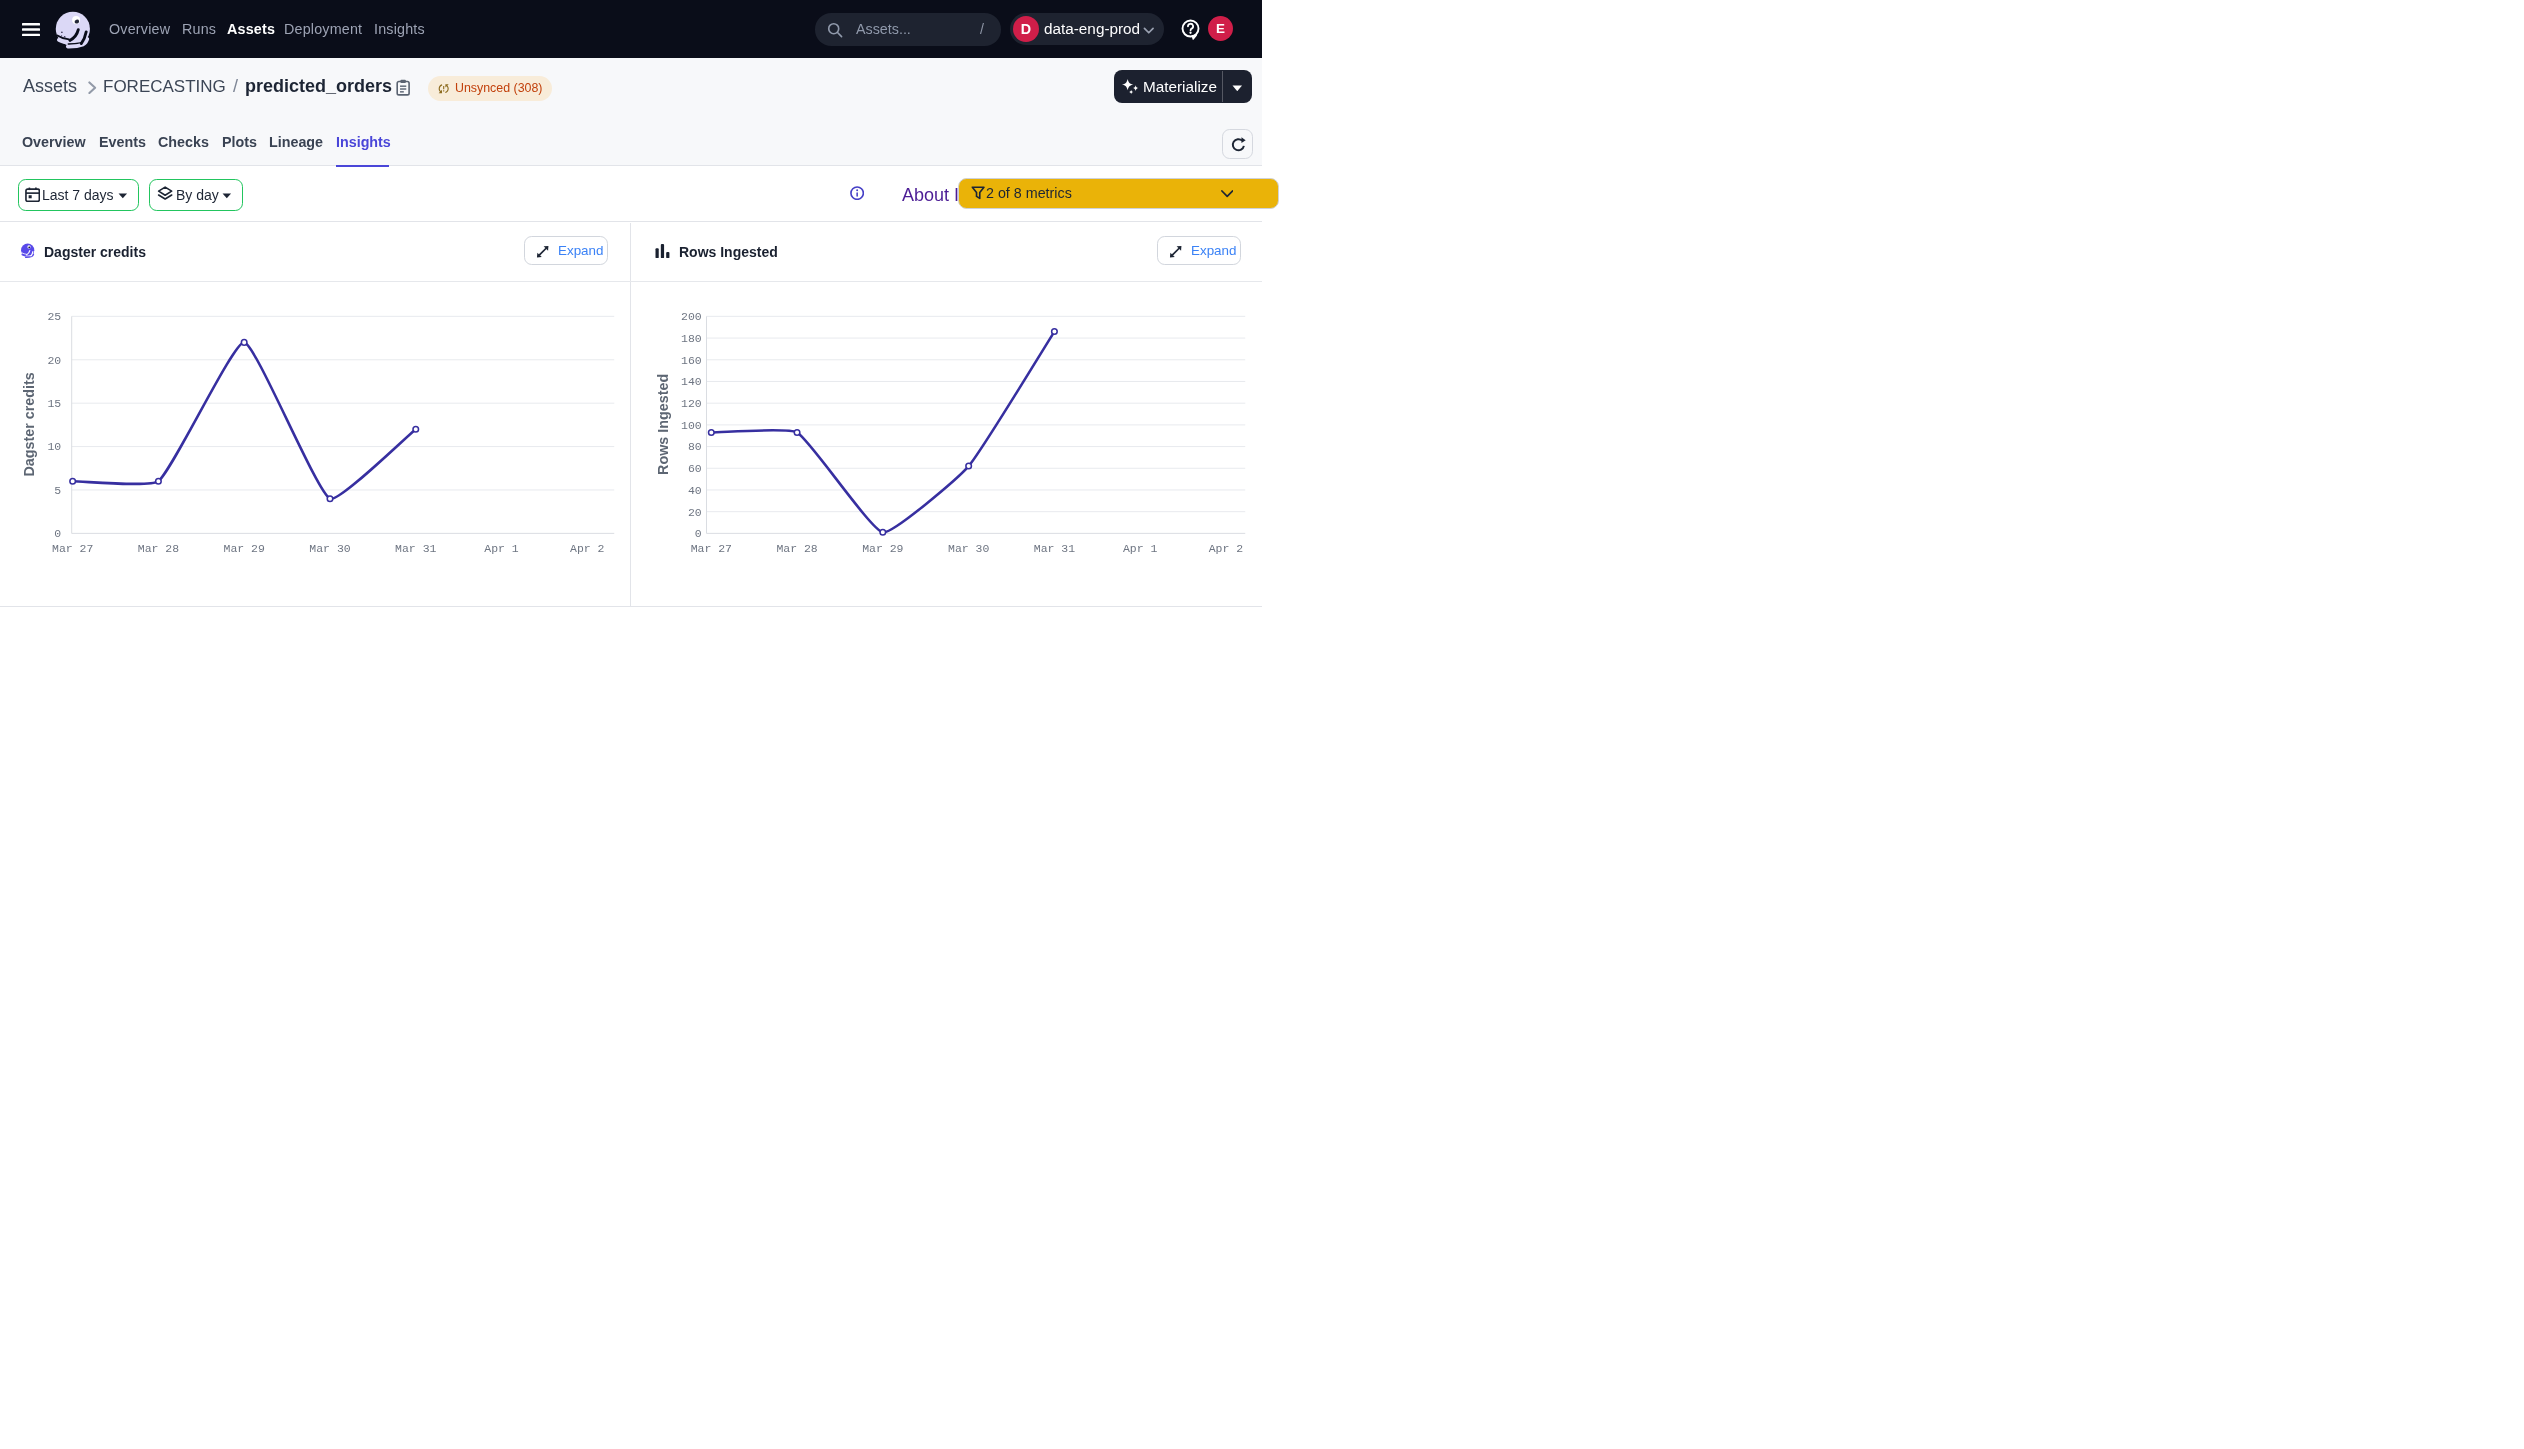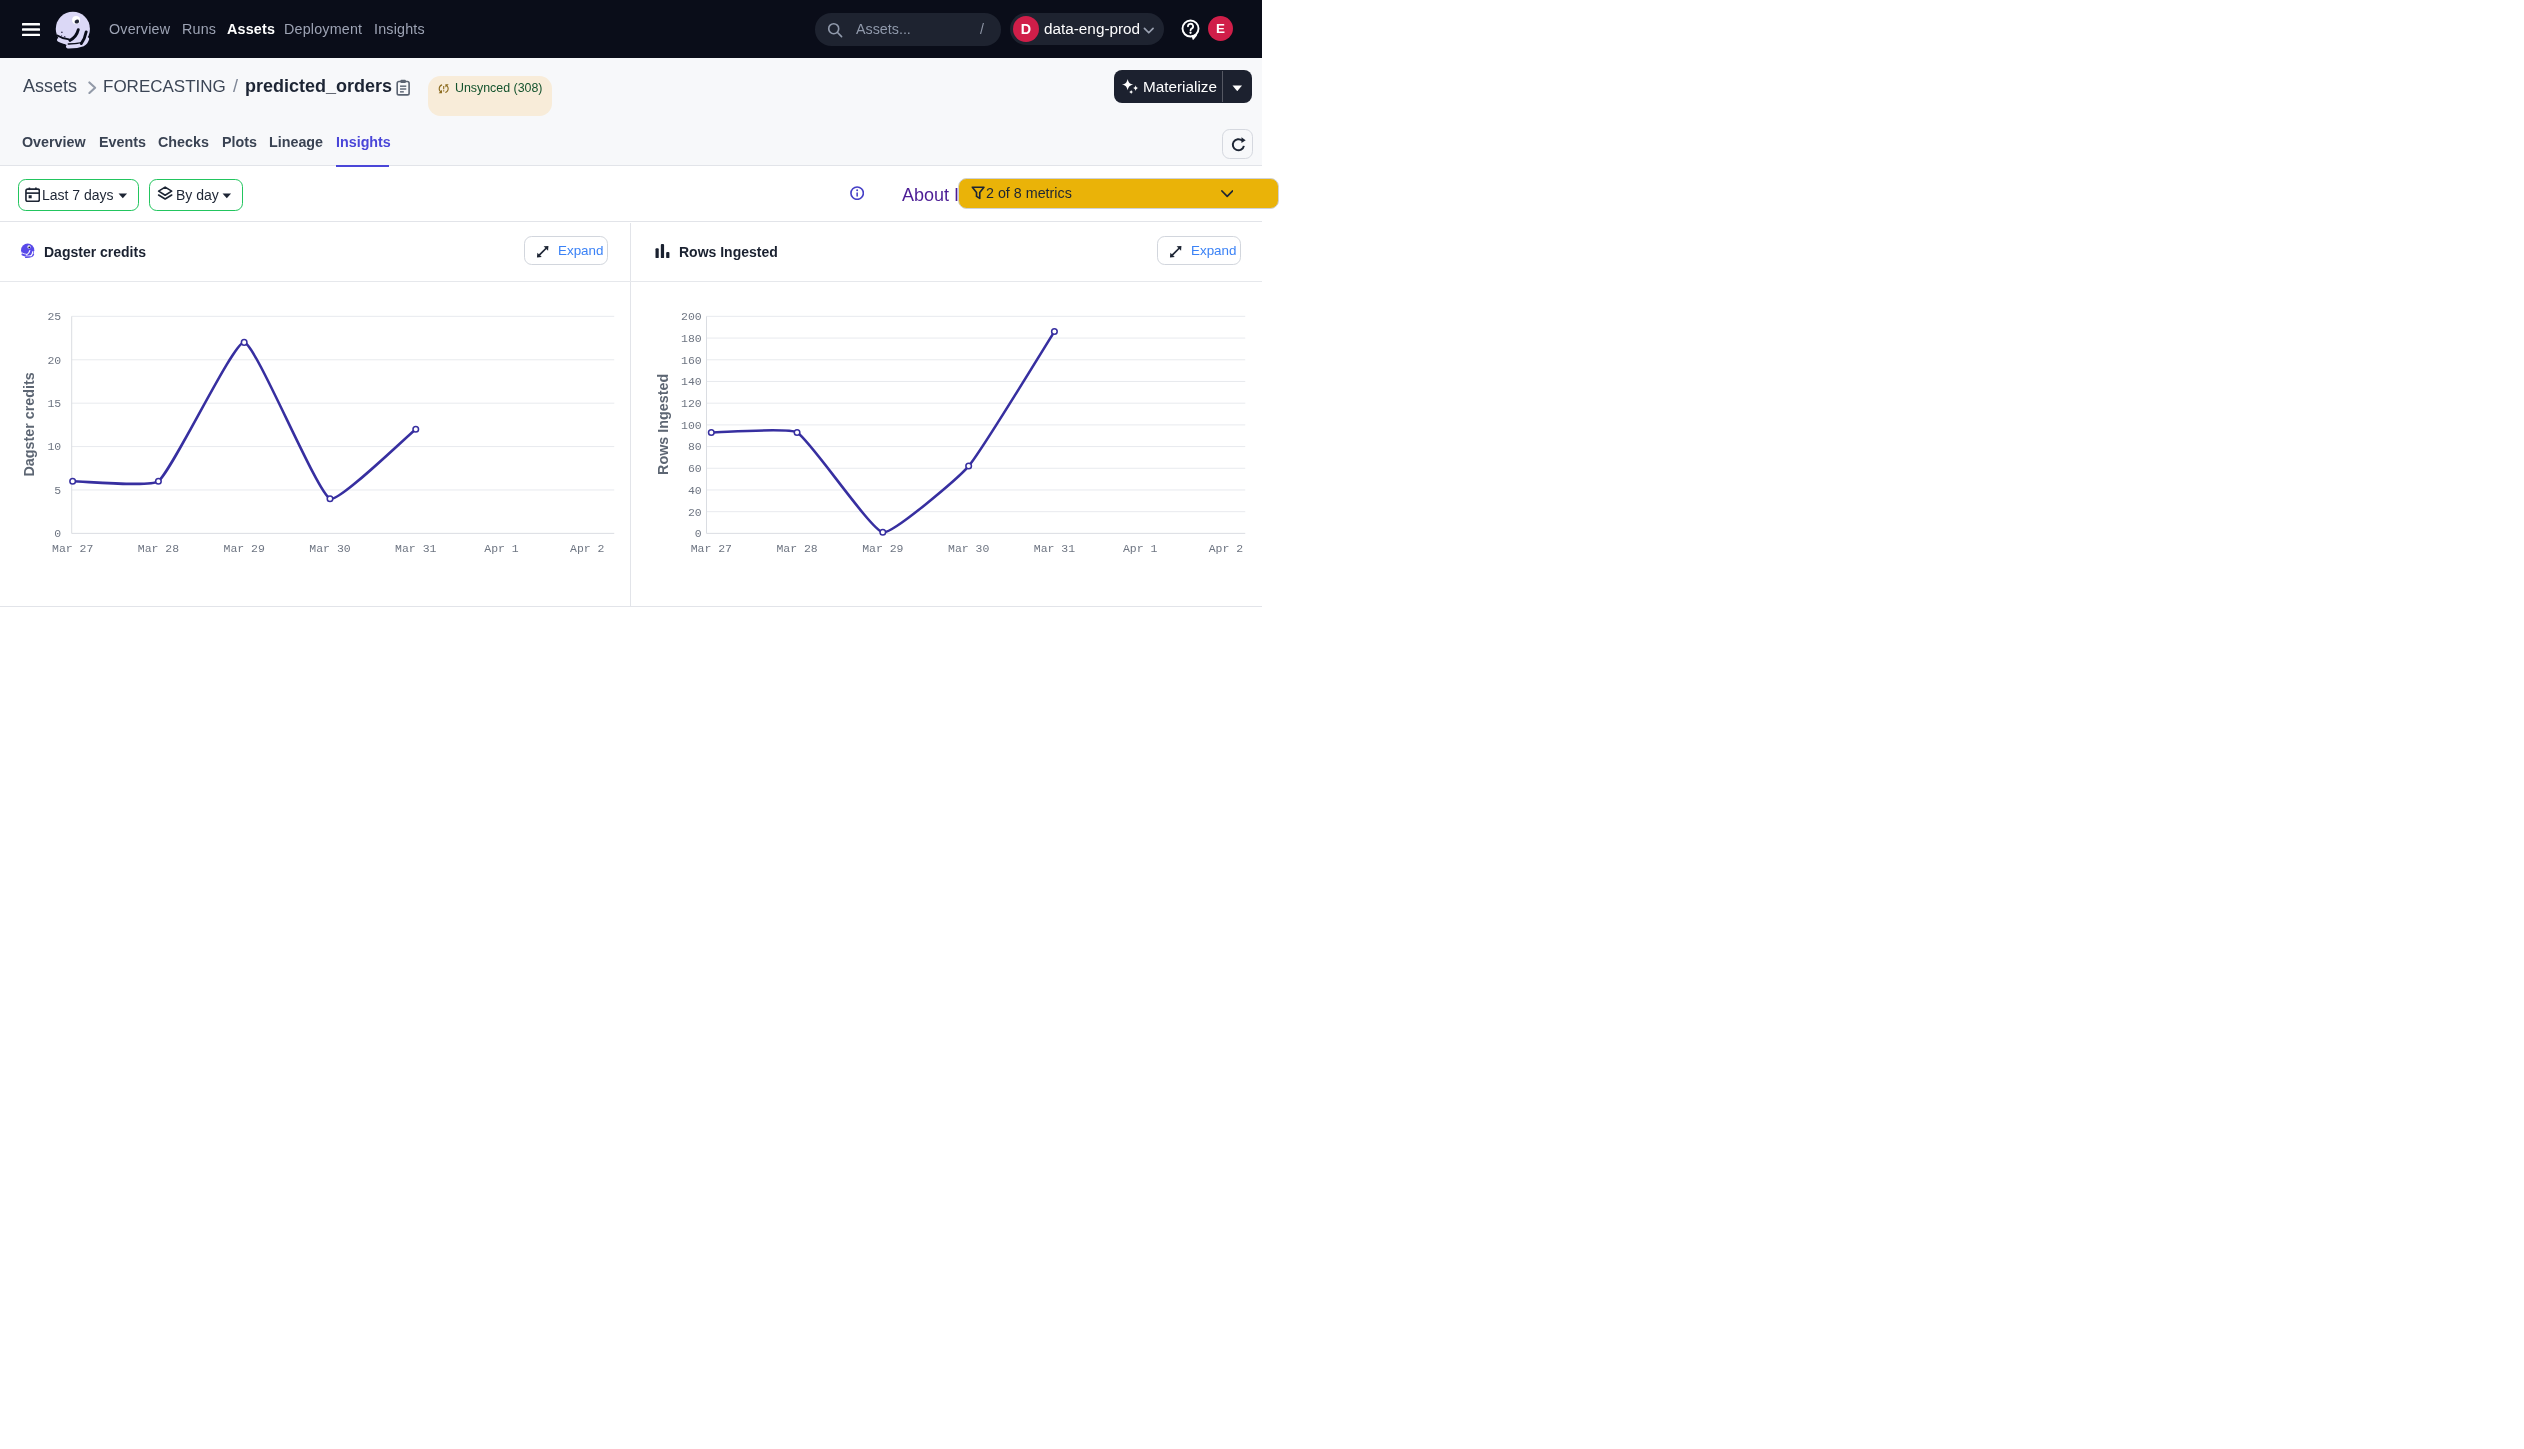--- a/index.html
+++ b/index.html
@@ -12,21 +12,21 @@
   #searchpill { position:absolute; left:815px; top:13.4px; width:186px; height:33px; border-radius:16.3px; background:#1e2330; }
   #searchpill .ph { position:absolute; left:41px; top:0; line-height:33px; font-size:14.3px; color:#9099ab; }
   #searchpill .slash { position:absolute; right:17px; top:0; line-height:33px; font-size:14.3px; color:#8e95a6; }
   #deplpill { position:absolute; left:1010px; top:13.4px; width:154px; height:32px; border-radius:16.3px; background:#1e2330; }
   #deplpill .avatar { position:absolute; left:2.9px; top:2.9px; width:26px; height:26px; border-radius:50%; background:#d01e49; color:#fff; font-size:14.3px; font-weight:700; text-align:center; line-height:26px; }
   #deplpill .name { position:absolute; left:34px; top:0; line-height:32px; font-size:15.3px; color:#fdfdfe; font-weight:500; }
   #eavatar { position:absolute; left:1208px; top:16.3px; width:25px; height:25px; border-radius:50%; background:#d01e49; color:#fff; font-size:13.4px; font-weight:700; text-align:center; line-height:25px; }
   
   #subheader { position:absolute; left:0; top:58px; width:1262px; height:108px; background:#f7f8fa; border-bottom:1px solid #e2e4e9; }
   .crumb { position:absolute; top:18px; font-size:18px; color:#3c4656; }
-  #unsynced { position:absolute; left:428px; top:18px; height:40px; border-radius:12.4px; background:#f8ecd9; color:#14532d; font-size:12.4px; padding:0 9.6px 0 27px; line-height:25px; }
+  #unsynced { position:absolute; left:428px; top:18px; height:25px; border-radius:12.4px; background:#f8ecd9; color:#c2410c; font-size:12.4px; padding:0 9.6px 0 27px; line-height:25px; }
   #materialize { position:absolute; left:1114px; top:12.4px; width:138px; height:33px; border-radius:8px; background:#1c212f; }
   #materialize .lbl { position:absolute; left:29px; top:0; line-height:33px; font-size:15.3px; color:#ffffff; }
   #materialize .divid { position:absolute; left:108px; top:1px; width:1px; height:31px; background:rgba(255,255,255,0.25); }
   .tab { position:absolute; top:68px; height:32px; line-height:32px; font-size:14.3px; font-weight:700; color:#3a4353; }
   .tab.active { color:#4a46d8; }
   #tabline { position:absolute; left:336px; top:107px; width:53px; height:2.9px; background:#4a46d8; }
   #refreshbtn { position:absolute; left:1222px; top:71px; width:31px; height:30px; border:1px solid #d5d8df; border-radius:7.7px; }
   
   #filterrow { position:absolute; left:0; top:167px; width:1262px; height:55px; background:#ffffff; border-bottom:1px solid #e2e4e9; }
   .fbtn { position:absolute; top:11.5px; height:32px; border:1px solid #22c55e; border-radius:7.7px; background:#fff; font-size:14px; color:#1d2534; }

